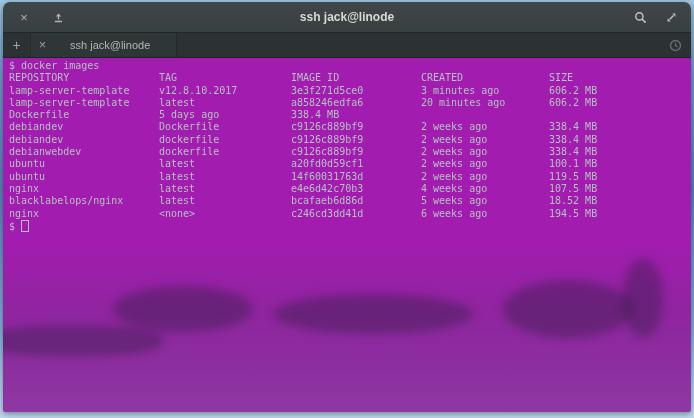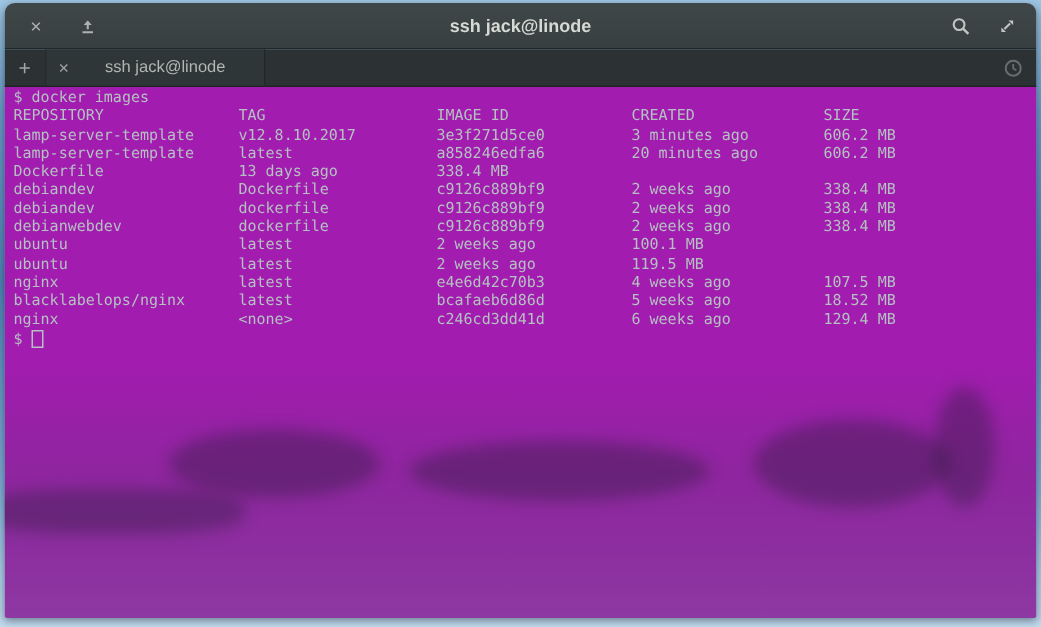--- a/index.html
+++ b/index.html
@@ -146,21 +146,21 @@
           </div>
           <div class="trow">
             <span>lamp-server-template</span>
             <span>latest</span>
             <span>a858246edfa6</span>
             <span>20 minutes ago</span>
             <span>606.2 MB</span>
           </div>
           <div class="trow">
             <span>Dockerfile</span>
-            <span>13 days ago</span>
+            <span>5 days ago</span>
             <span>338.4 MB</span>
           </div>
           <div class="trow">
             <span>debiandev</span>
             <span>Dockerfile</span>
             <span>c9126c889bf9</span>
             <span>2 weeks ago</span>
             <span>338.4 MB</span>
           </div>
           <div class="trow">
@@ -173,26 +173,28 @@
           <div class="trow">
             <span>debianwebdev</span>
             <span>dockerfile</span>
             <span>c9126c889bf9</span>
             <span>2 weeks ago</span>
             <span>338.4 MB</span>
           </div>
           <div class="trow">
             <span>ubuntu</span>
             <span>latest</span>
+            <span>a20fd0d59cf1</span>
             <span>2 weeks ago</span>
             <span>100.1 MB</span>
           </div>
           <div class="trow">
             <span>ubuntu</span>
             <span>latest</span>
+            <span>14f60031763d</span>
             <span>2 weeks ago</span>
             <span>119.5 MB</span>
           </div>
           <div class="trow">
             <span>nginx</span>
             <span>latest</span>
             <span>e4e6d42c70b3</span>
             <span>4 weeks ago</span>
             <span>107.5 MB</span>
           </div>
@@ -201,21 +203,21 @@
             <span>latest</span>
             <span>bcafaeb6d86d</span>
             <span>5 weeks ago</span>
             <span>18.52 MB</span>
           </div>
           <div class="trow">
             <span>nginx</span>
             <span>&lt;none&gt;</span>
             <span>c246cd3dd41d</span>
             <span>6 weeks ago</span>
-            <span>129.4 MB</span>
+            <span>194.5 MB</span>
           </div>
         </div>
 
       <div class="line"><span>$</span><span class="cursor"></span></div>
     </div>
   </div>
 
 </div>
 
 </body></html>

